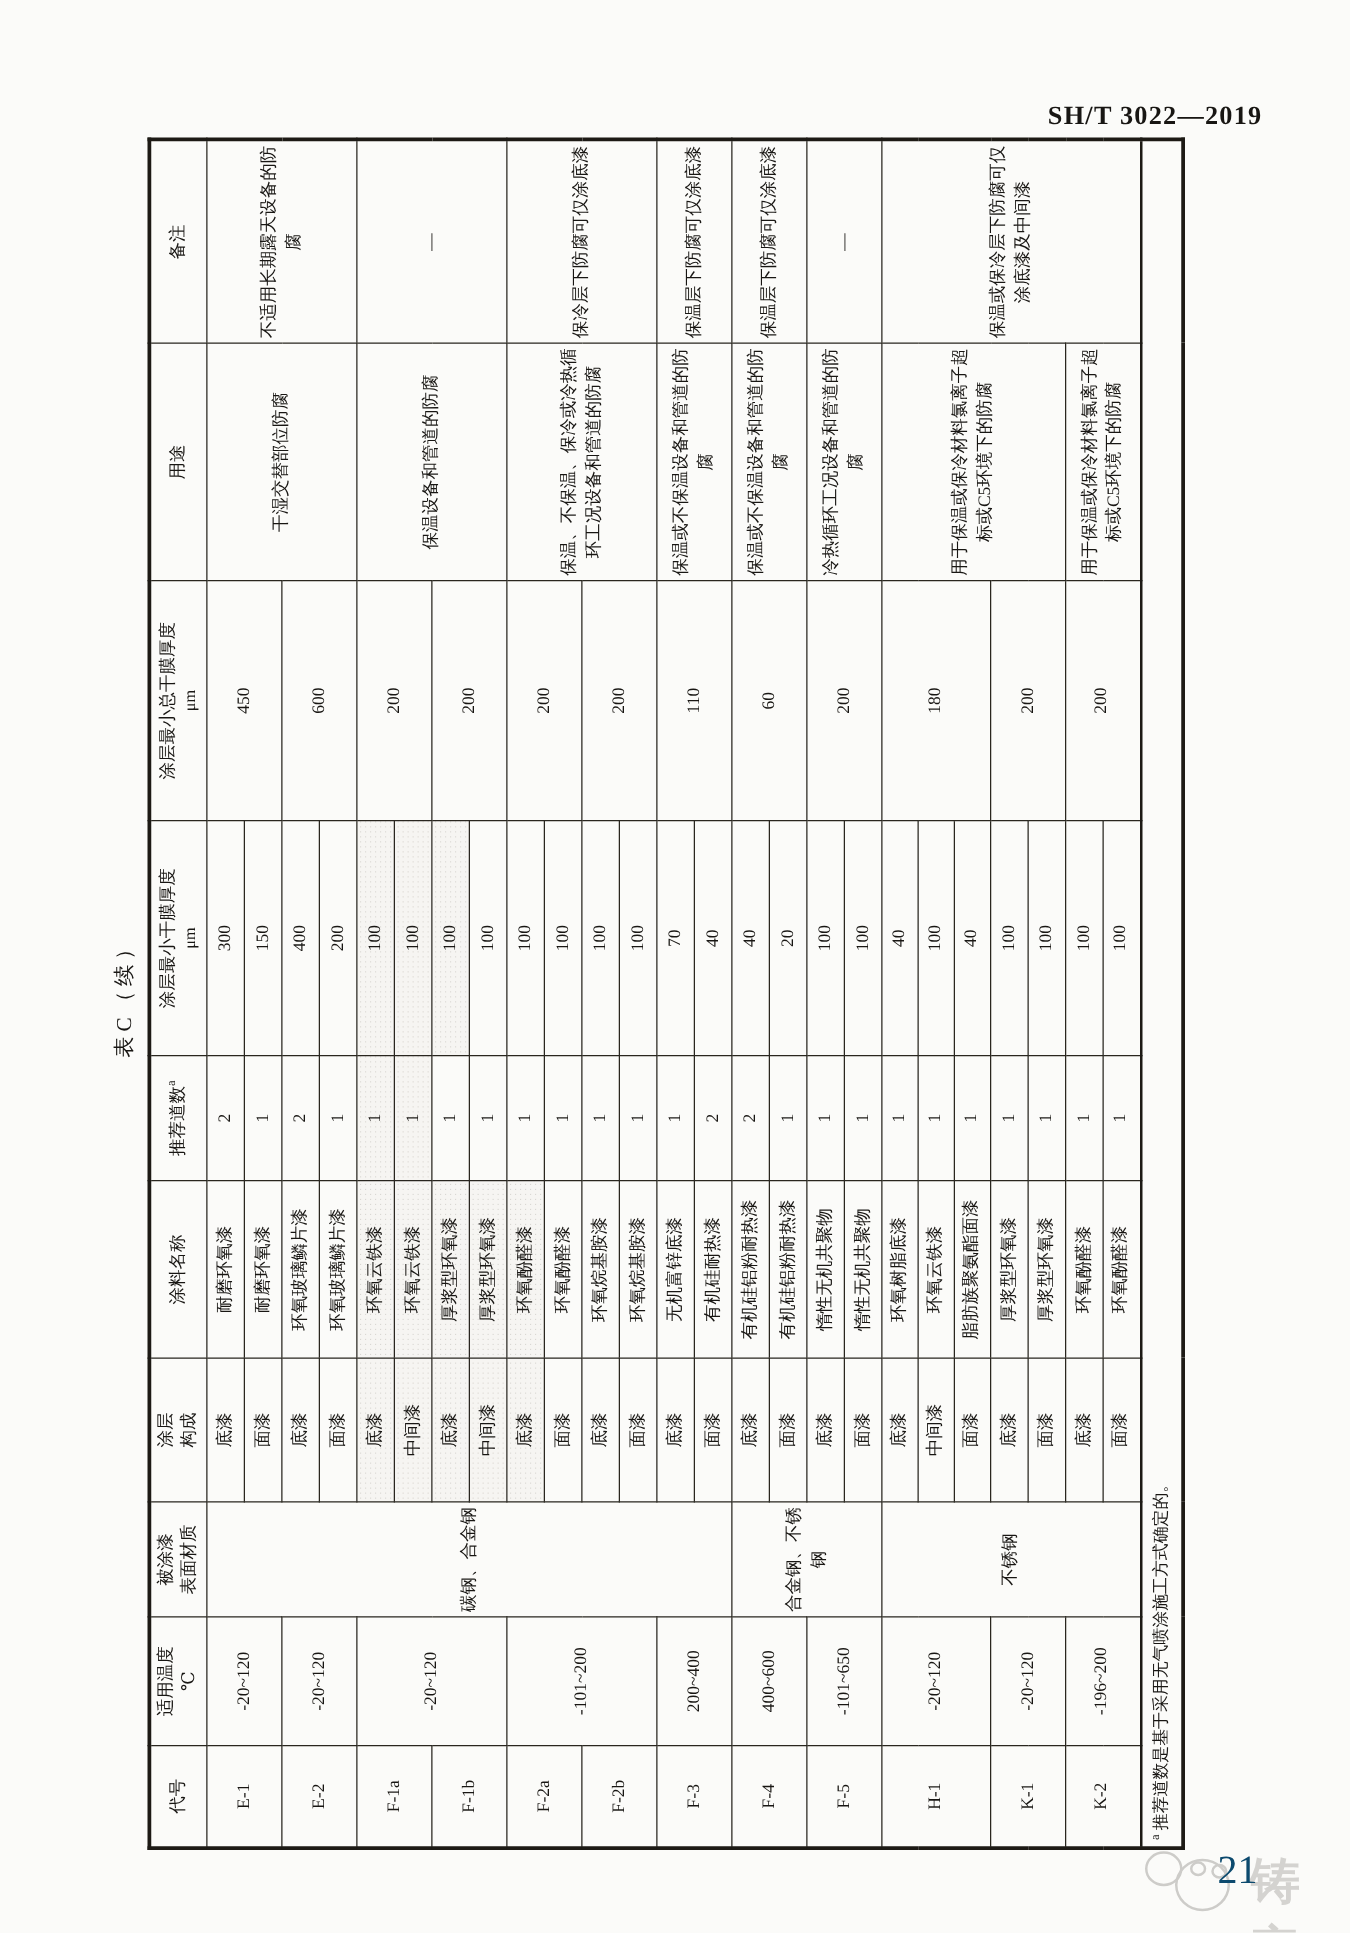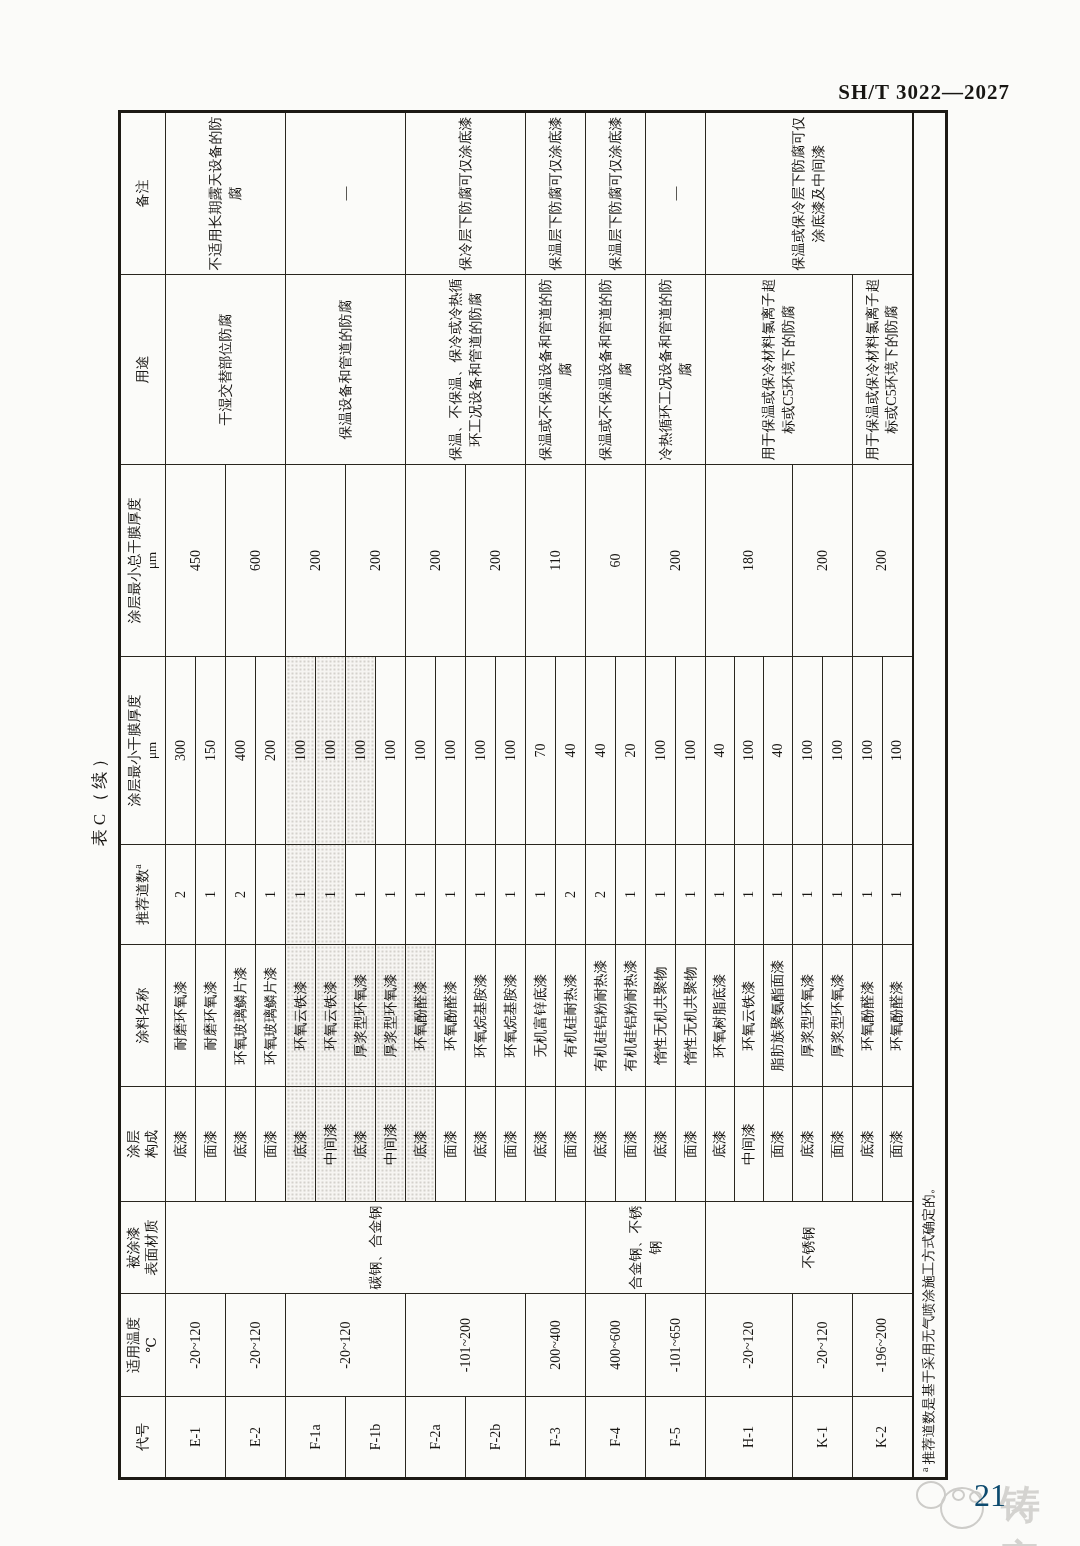--- a/index.html
+++ b/index.html
@@ -50,21 +50,21 @@
   .wm-text{
     position:absolute;left:1000px;top:1477px;
     font-size:40px;font-weight:bold;color:#d4d3d0;letter-spacing:10px;
     font-family:"Liberation Serif","DejaVu Serif",serif;
   }
   .pageno{position:absolute;left:974px;top:1477px;font-size:32px;color:#0c4a6e;}
 </style>
 </head>
 <body>
 
-<div class="docnum">SH/T 3022—2027</div>
+<div class="docnum">SH/T 3022—2019</div>
 
 <div class="rot">
   <div class="ttl">表C（续）</div>
 
   <table class="main">
     <colgroup>
       <col style="width:82px">
         <col style="width:103px">
         <col style="width:92px">
       <col style="width:115px">

